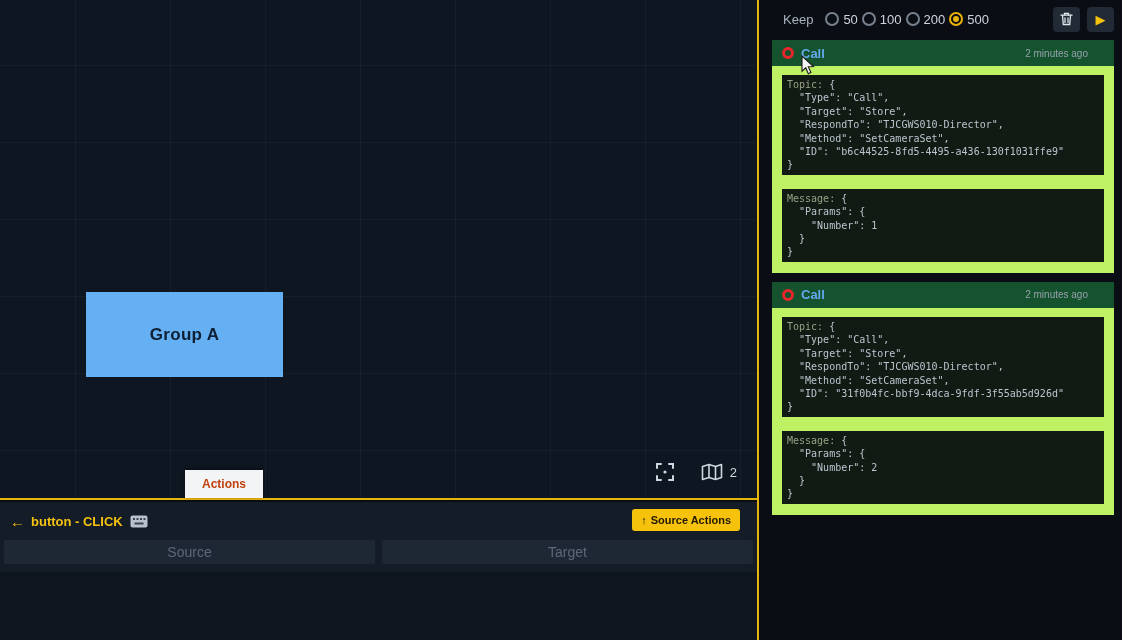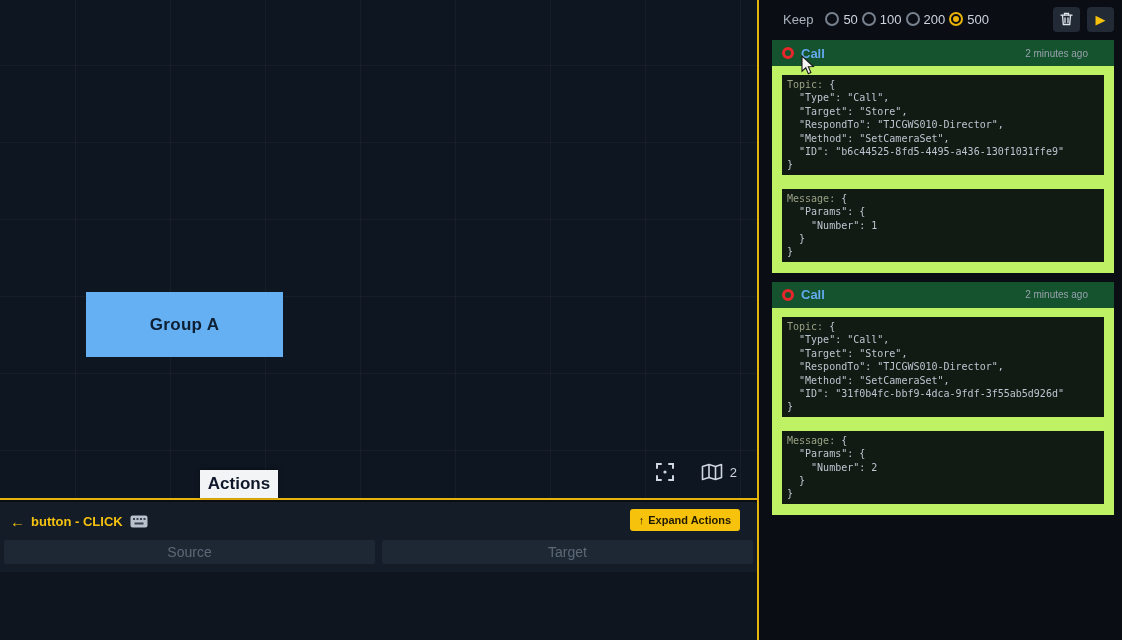--- a/index.html
+++ b/index.html
@@ -7,30 +7,30 @@
        font-family:"Liberation Sans",sans-serif;-webkit-font-smoothing:antialiased;}
 
   
   .left-col{position:absolute;left:0;top:0;width:757px;height:640px;border-right:2px solid #e7b40c;}
   .canvas{position:absolute;left:0;top:0;width:757px;height:500px;box-sizing:border-box;
           background:#0e1621;border-bottom:2px solid #e7b40c;
           background-image:
             linear-gradient(rgba(255,255,255,0.035) 1px, transparent 1px),
             linear-gradient(90deg, rgba(255,255,255,0.035) 1px, transparent 1px);
           background-size:95px 77px;background-position:-20px -12px;}
-  .gbtn{position:absolute;top:292px;height:65px;display:flex;align-items:center;justify-content:center;
+  .gbtn{position:absolute;top:292px;height:85px;display:flex;align-items:center;justify-content:center;
         font-size:17px;font-weight:bold;letter-spacing:.3px;cursor:pointer;text-align:right;}
   .group-a{left:86px;width:197px;background:#64b0f2;color:#0e1f33;}
   .group-b{left:283px;width:198px;background:#182433;color:#5aa7ee;border:1px solid #2b3b52;box-sizing:border-box;}
   .canvas-tools{position:absolute;right:20px;bottom:16px;display:flex;align-items:center;gap:26px;}
   .tool{background:none;border:none;padding:0;display:flex;align-items:center;gap:7px;cursor:pointer;
         color:#cfd6df;font-family:"Liberation Sans",sans-serif;}
   .map-count{color:#cfd6df;font-size:13px;}
-  .actions-tab{position:absolute;left:200px;bottom:0;width:78px;height:28px;background:#f2f4f6;
-               display:flex;align-items:center;justify-content:center;color:#0f172a;font-size:17px;
+  .actions-tab{position:absolute;left:185px;bottom:0;width:78px;height:28px;background:#f2f4f6;
+               display:flex;align-items:center;justify-content:center;color:#c2410c;font-size:12px;
                font-weight:bold;cursor:pointer;box-shadow:0 -1px 4px rgba(0,0,0,.4);}
 
   
   .actions-panel{position:absolute;left:0;top:502px;width:757px;height:138px;background:#131c27;}
   .ap-header{position:relative;display:flex;align-items:center;height:38px;padding:0 10px;}
   .back{color:#f4c10f;font-size:15px;font-weight:bold;margin-right:6px;cursor:pointer;}
   .ap-title{color:#f4c10f;font-size:13px;font-weight:bold;margin-right:7px;}
   .kbd-icon{display:inline-flex;align-items:center;}
   .expand-btn{position:absolute;right:17px;top:7px;background:#f7c20c;border:none;border-radius:3px;
               height:22px;padding:0 9px;display:flex;align-items:center;gap:4px;color:#201a04;
@@ -119,21 +119,21 @@
               <rect x="3" y="3" width="2" height="2"></rect>
                 <rect x="6.5" y="3" width="2" height="2"></rect>
               <rect x="10" y="3" width="2" height="2"></rect>
                 <rect x="13.5" y="3" width="2" height="2"></rect>
               <rect x="4.5" y="7.5" width="9" height="2"></rect>
             </g>
           </svg>
         </span>
         <button class="expand-btn">
           <span>↑</span>
-          <span>Expand Actions</span>
+          <span>Source Actions</span>
         </button>
       </div>
       <div class="ap-inputs">
         <input class="ap-input" placeholder="Source" style="">
         <input class="ap-input" placeholder="Target" style="">
       </div>
       <div class="ap-empty"></div>
     </div>
   </div>
 

